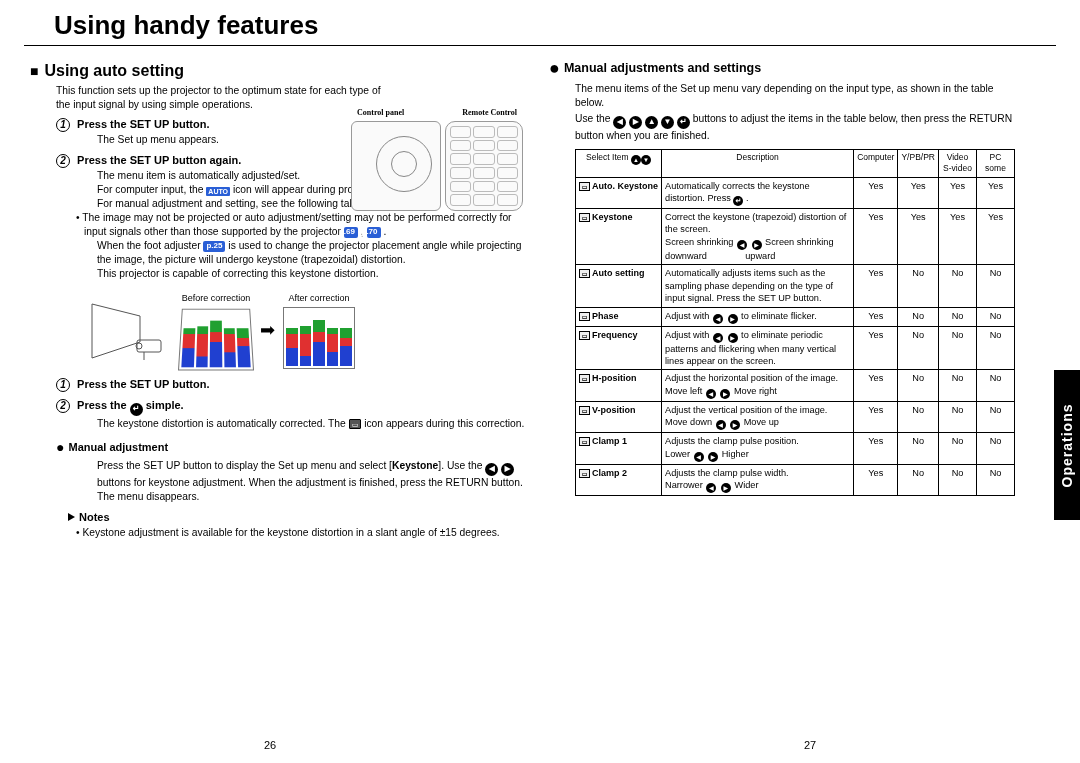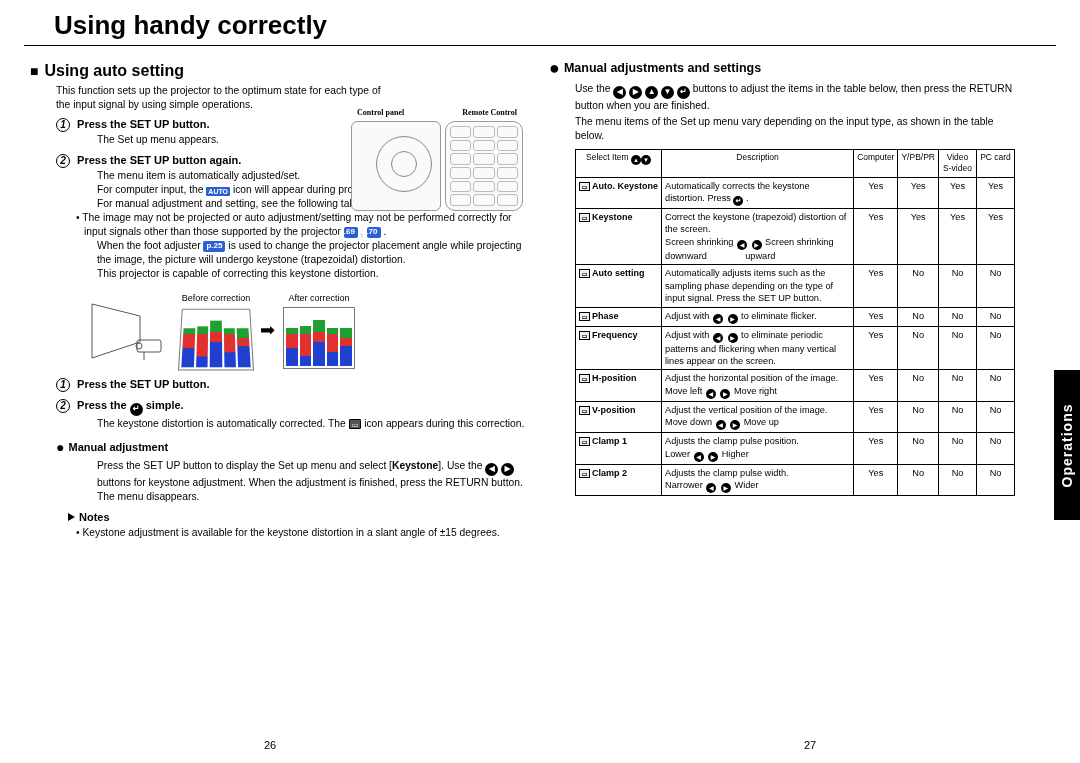--- a/index.html
+++ b/index.html
@@ -82,21 +82,21 @@
   table.settings th{font-weight:normal;text-align:center;background:#fff;font-size:8.5px;}
   table.settings td.lbl{font-weight:bold;white-space:nowrap;width:70px;font-size:9px;}
   table.settings td.lbl .tiny{display:inline-block;border:1px solid #000;width:11px;height:9px;font-size:6px;text-align:center;line-height:9px;margin-right:2px;vertical-align:0;background:#eee;}
   table.settings td.yn{text-align:center;width:38px;}
   .desc .arrow-btn{margin:0 1px;}
   .use-buttons{margin:2px 0 2px 26px;max-width:440px;}
 </style>
 </head>
 <body>
 
-<div class="page-title">Using handy correctly</div>
+<div class="page-title">Using handy features</div>
 
 <div class="spread">
 
   <div class="col col-left">
     <div class="h2"><span class="sq">■</span><span>Using auto setting</span></div>
     <div class="intro">This function sets up the projector to the optimum state for each type of the input signal by using simple operations.</div>
 
     <div class="panel-box">
       <div class="panel-labels">
         <span>Control panel</span>
@@ -228,34 +228,34 @@
     <div class="body-ind">
       <span>Press the SET UP button to display the Set up menu and select [</span><b>Keystone</b><span>]. Use the </span><span class="arrow-btn">◀</span> <span class="arrow-btn">▶</span><span> buttons for keystone adjustment. When the adjustment is finished, press the RETURN button. The menu disappears.</span>
     </div>
 
     <div class="note-lbl">Notes</div>
     <div class="bul-note">• <span>Keystone adjustment is available for the keystone distortion in a slant angle of ±15 degrees.</span></div>
   </div>
 
   <div class="col">
     <div class="h3" style="margin-top:0"><span class="dot">●</span><span>Manual adjustments and settings</span></div>
+    <div class="use-buttons">The menu items of the Set up menu vary depending on the input type, as shown in the table below.</div>
     <div class="use-buttons">
       <span>Use the </span><span class="arrow-btn">◀</span> <span class="arrow-btn">▶</span> <span class="arrow-btn">▲</span> <span class="arrow-btn">▼</span> <span class="enter-btn">↵</span><span> buttons to adjust the items in the table below, then press the RETURN button when you are finished.</span>
     </div>
-    <div class="use-buttons">The menu items of the Set up menu vary depending on the input type, as shown in the table below.</div>
 
     <table class="settings">
       <thead>
         <tr>
           <th><span>Select Item</span> <span class="arrow-btn" style="width:10px;height:10px;font-size:6px">▲</span><span class="arrow-btn" style="width:10px;height:10px;font-size:6px">▼</span></th>
           <th>Description</th>
           <th>Computer</th>
           <th>Y/PB/PR</th>
           <th>Video S-video</th>
-          <th>PC card</th>
+          <th>PC some</th>
         </tr>
       </thead>
       <tbody id="settings-body">
           <tr>
             <td class="lbl"><span class="tiny">▭</span>Auto. Keystone</td>
             <td class="desc">Automatically corrects the keystone distortion. Press <span class="enter-btn" style="width:10px;height:10px;font-size:7px">↵</span> .</td>
             <td class="yn">Yes</td>
             <td class="yn">Yes</td>
             <td class="yn">Yes</td>
             <td class="yn">Yes</td>

